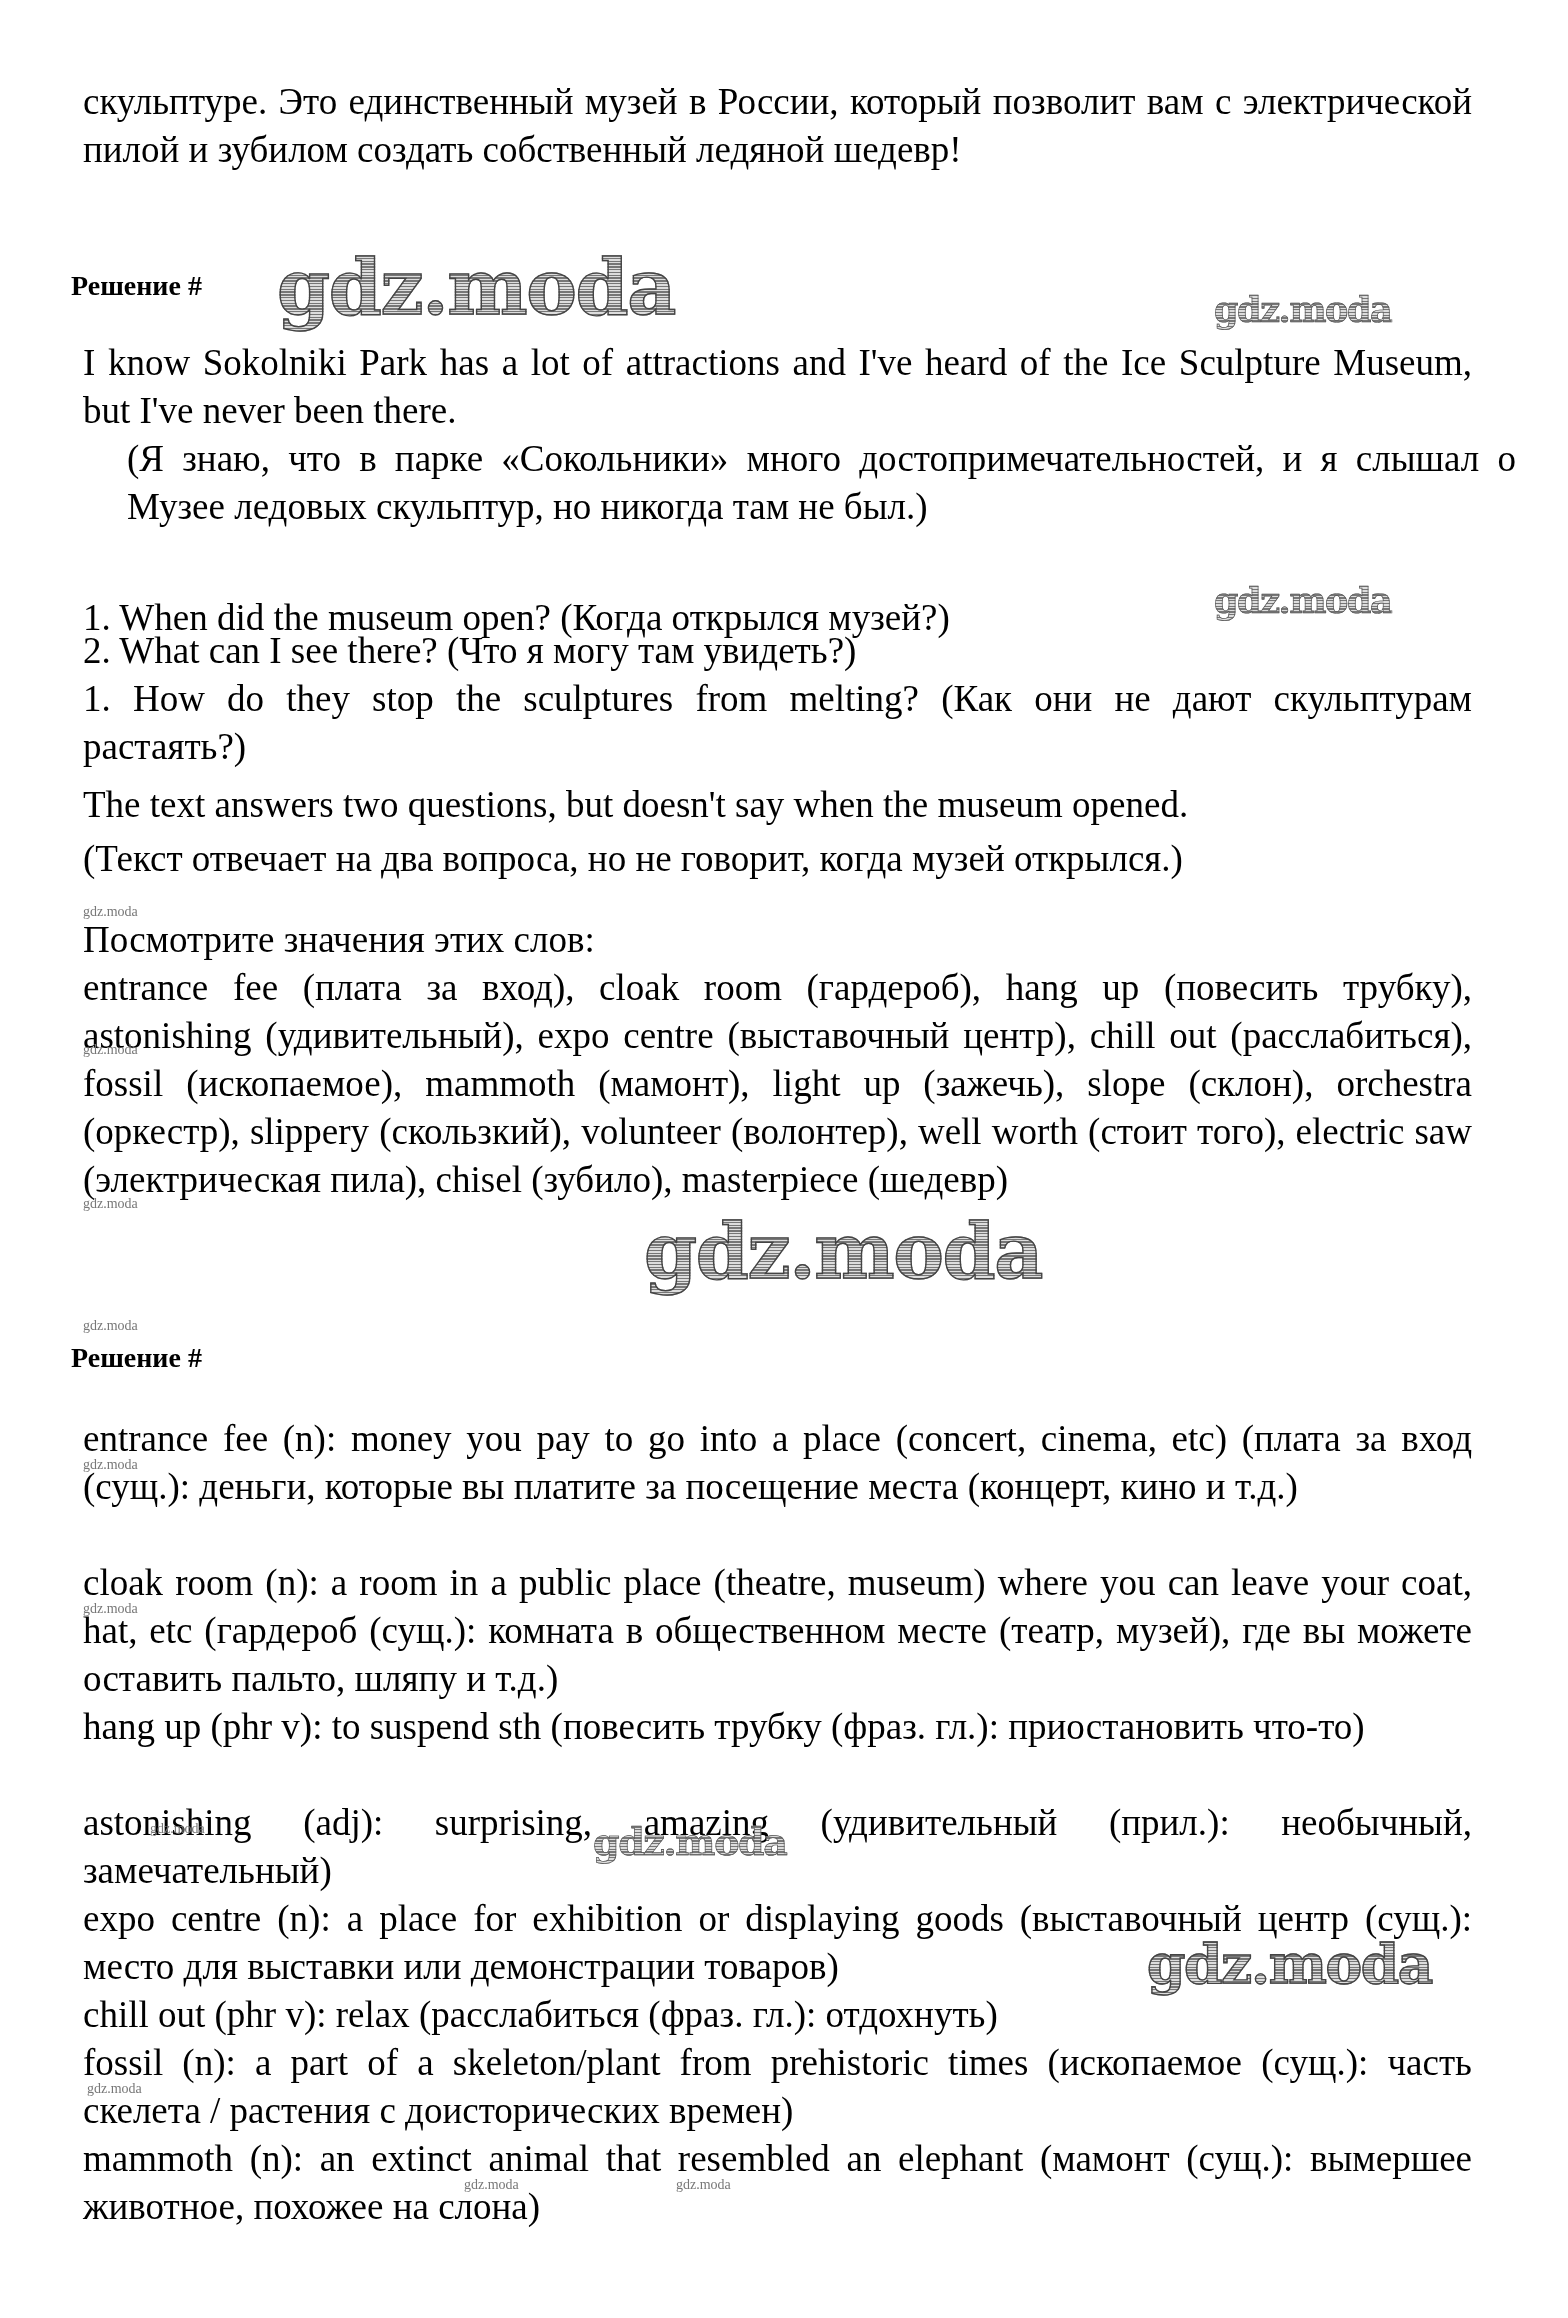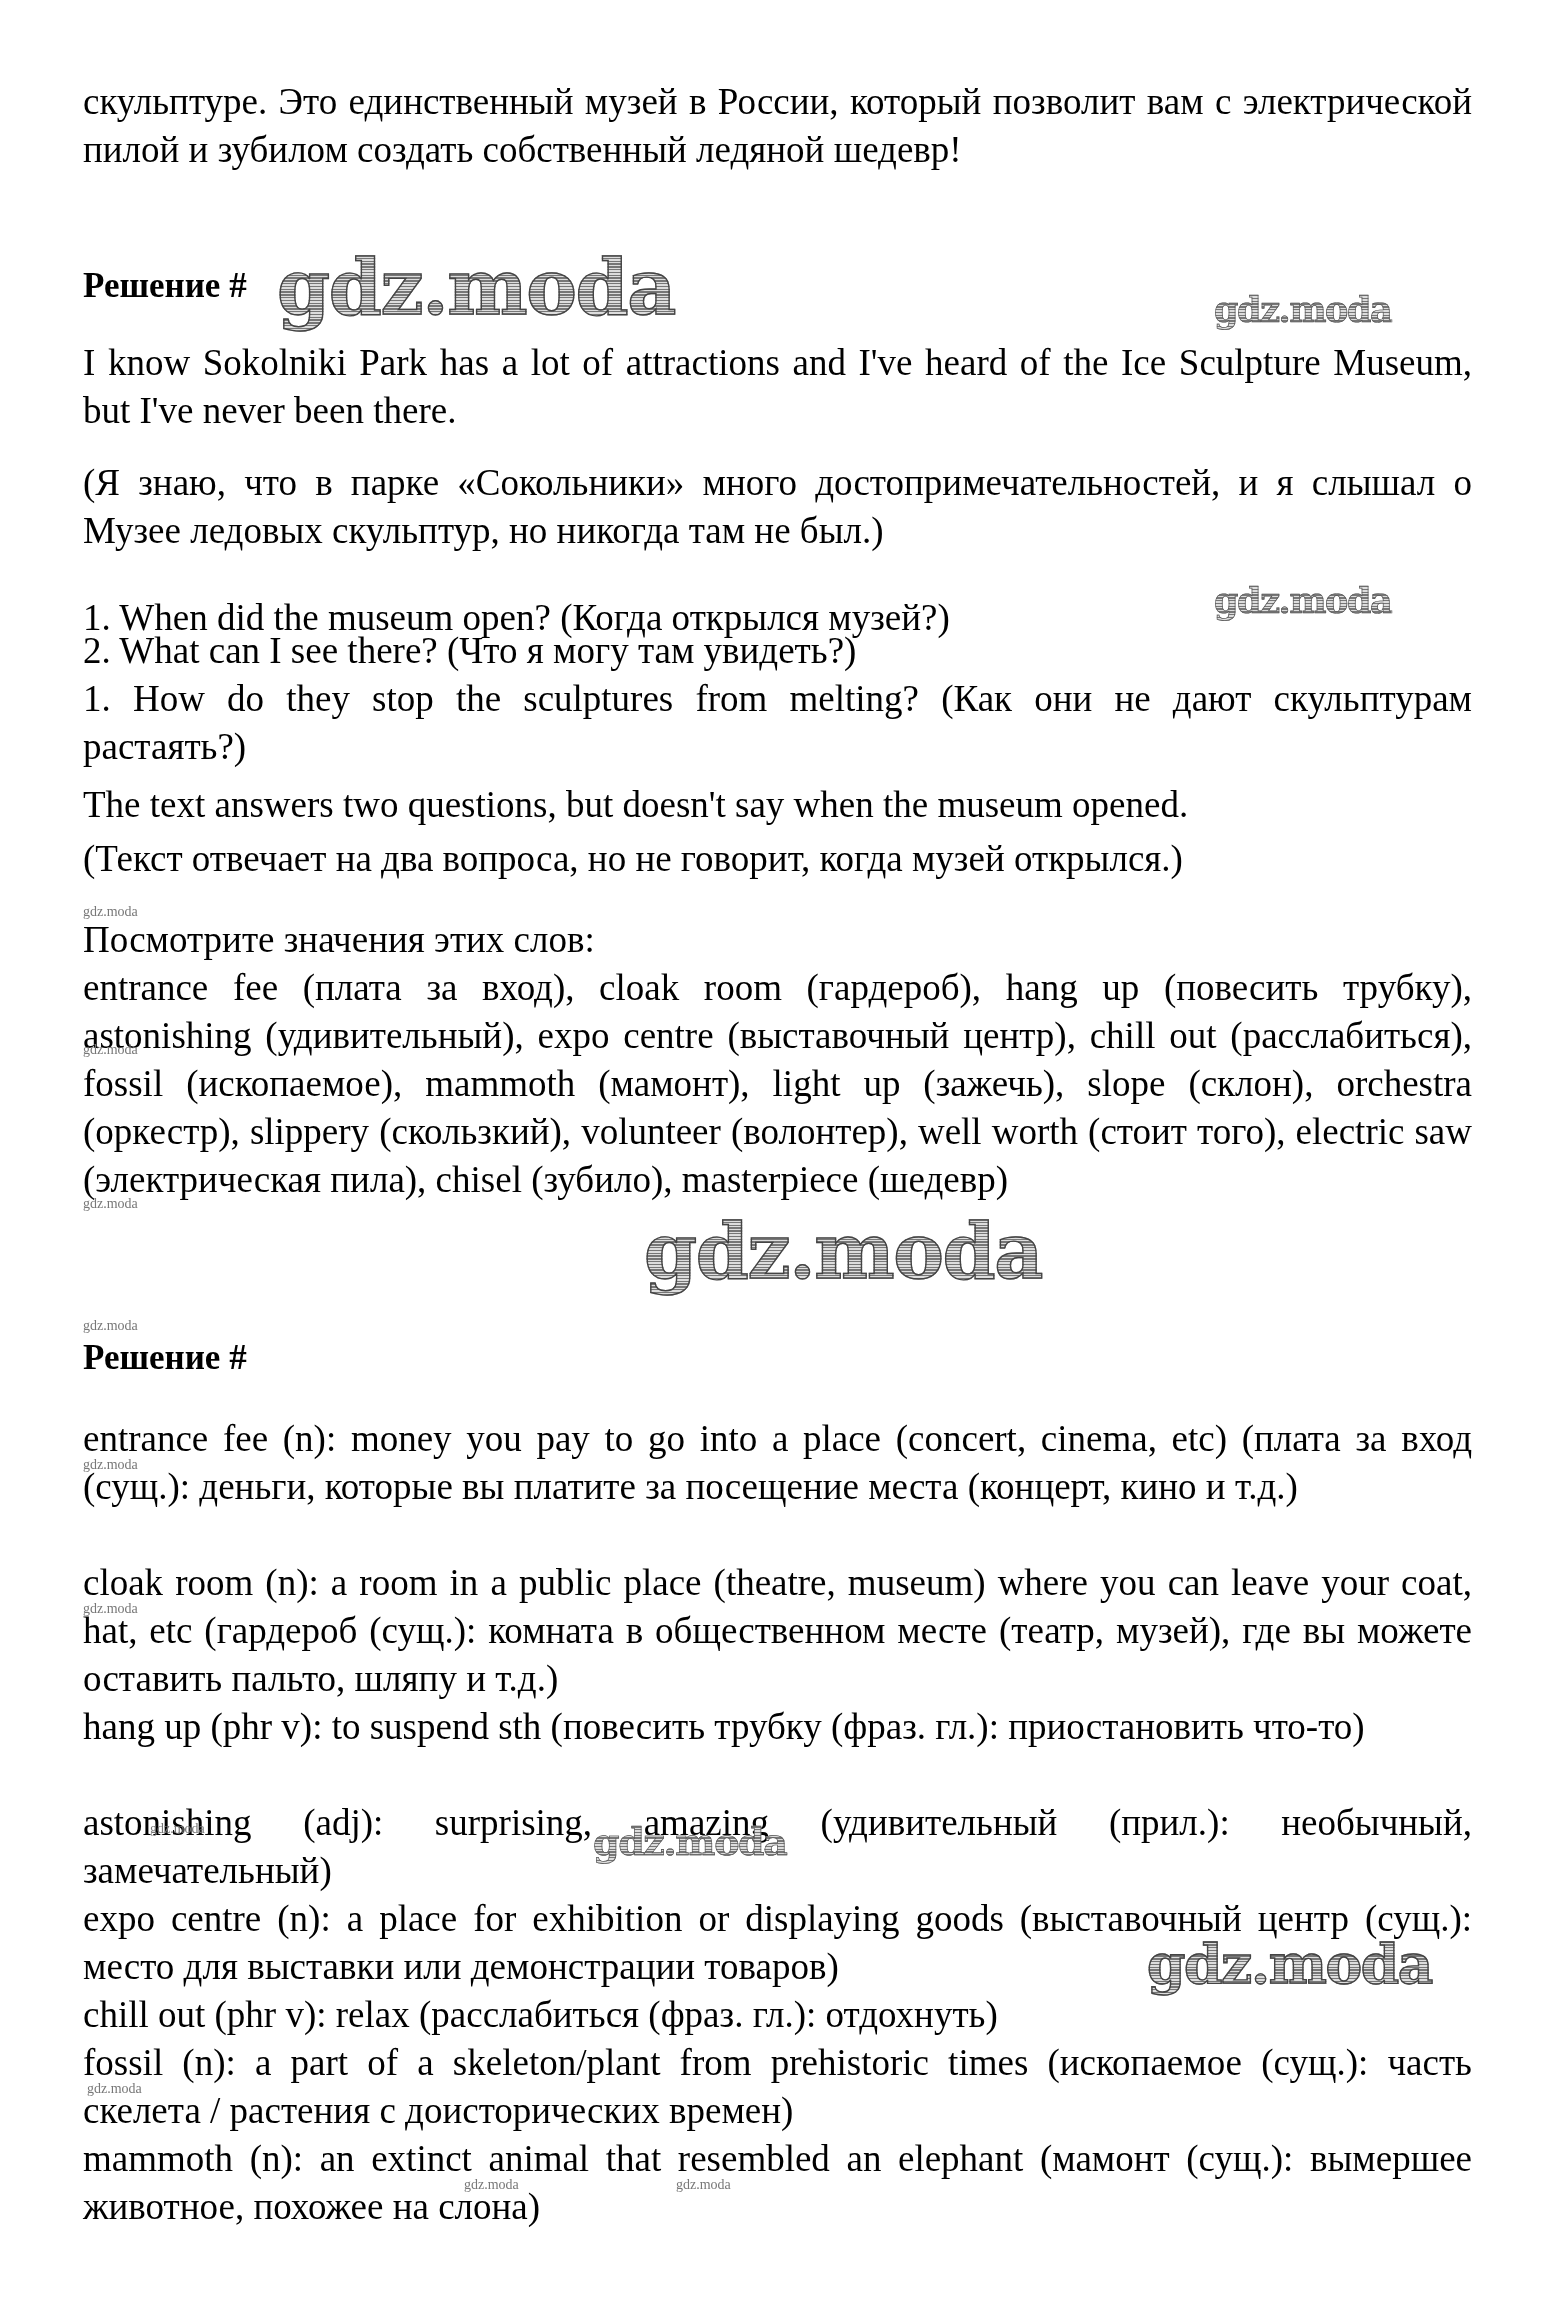--- a/index.html
+++ b/index.html
@@ -1,35 +1,35 @@
 <!DOCTYPE html>
 <html style="font-size:11.3px"><head>
 <meta charset="utf-8">
 <style>
   html,body{margin:0;padding:0;background:#fff;}
   body{width:1569px;height:2319px;position:relative;overflow:hidden;font-family:"Liberation Serif","DejaVu Serif",serif;color:#000;}
   .p{position:absolute;left:83px;width:1389px;font-size:37px;line-height:48px;text-align:justify;}
   .p.left{text-align:left;}
-  .h{position:absolute;left:83px;font-size:35px;font-weight:bold;line-height:48px;}
+  .h{position:absolute;left:71px;font-size:28px;font-weight:bold;line-height:48px;}
   .wm{position:absolute;font-family:"DejaVu Serif",serif;font-weight:bold;color:#9a9a9a;
       -webkit-text-stroke:1.4px #444;letter-spacing:-1.4px;white-space:nowrap;
       background:repeating-linear-gradient(0deg,#777 0 1.4px,#ddd 1.4px 2.8px);-webkit-background-clip:text;background-clip:text;-webkit-text-fill-color:transparent;}
   .wm-small{position:absolute;font-family:"Liberation Serif",serif;font-size:14px;color:#777;line-height:14px;white-space:nowrap;}
 </style>
 </head>
 <body>
 
 <div class="p" style="top:78px;">скульптуре. Это единственный музей в России, который позволит вам с электрической пилой и зубилом создать собственный ледяной шедевр!</div>
 
 <div class="h" style="top:262px;">Решение #</div>
 <div class="wm" style="left:277px;top:243px;font-size:76px;">gdz.moda</div>
 <div class="wm" style="left:1214px;top:289px;font-size:35px;-webkit-text-stroke:0.7px #555;">gdz.moda</div>
 
 <div class="p" style="top:339px;">I know Sokolniki Park has a lot of attractions and I've heard of the Ice Sculpture Museum, but I've never been there.</div>
-<div class="p" style="top:459px;">(Я знаю, что в парке «Сокольники» много достопримечательностей, и я слышал о Музее ледовых скульптур, но никогда там не был.)</div>
+<div class="p" style="top:435px;margin-left:44px;">(Я знаю, что в парке «Сокольники» много достопримечательностей, и я слышал о Музее ледовых скульптур, но никогда там не был.)</div>
 
 <div class="p left" style="top:594px;font-family:Liberation Serif, serif;">1. When did the museum open? (Когда открылся музей?)</div>
 <div class="wm" style="left:1214px;top:580px;font-size:35px;-webkit-text-stroke:0.7px #555;">gdz.moda</div>
 <div class="p left" style="top:627px;">2. What can I see there? (Что я могу там увидеть?)</div>
 <div class="p" style="top:675px;">1. How do they stop the sculptures from melting? (Как они не дают скульптурам растаять?)</div>
 <div class="p left" style="top:771px;margin-top:10px;">The text answers two questions, but doesn't say when the museum opened.</div>
 <div class="p left" style="top:819px;margin-top:16px;">(Текст отвечает на два вопроса, но не говорит, когда музей открылся.)</div>
 
 <div class="wm-small" style="left:83px;top:905px;">gdz.moda</div>
 <div class="p left" style="top:916px;">Посмотрите значения этих слов:</div>

